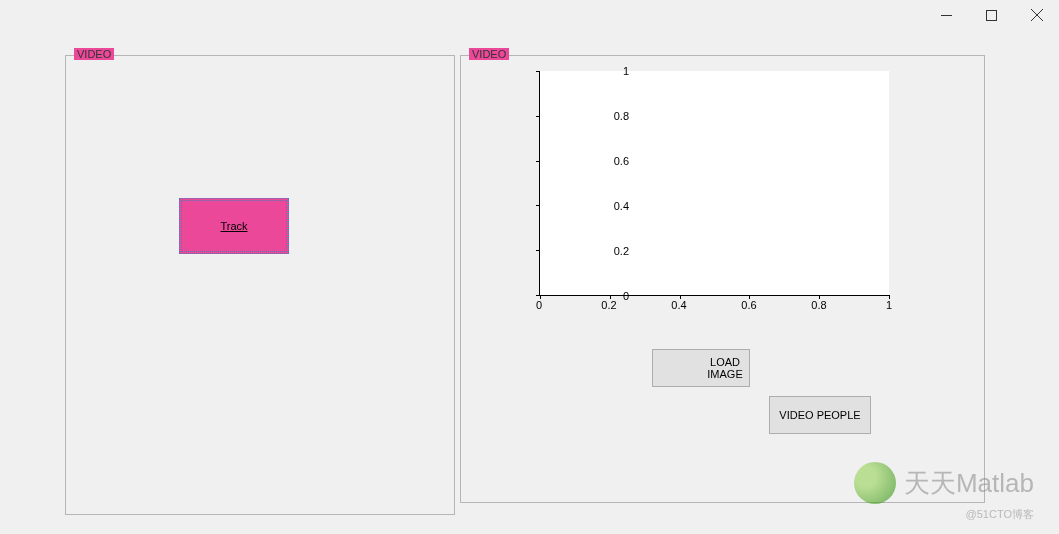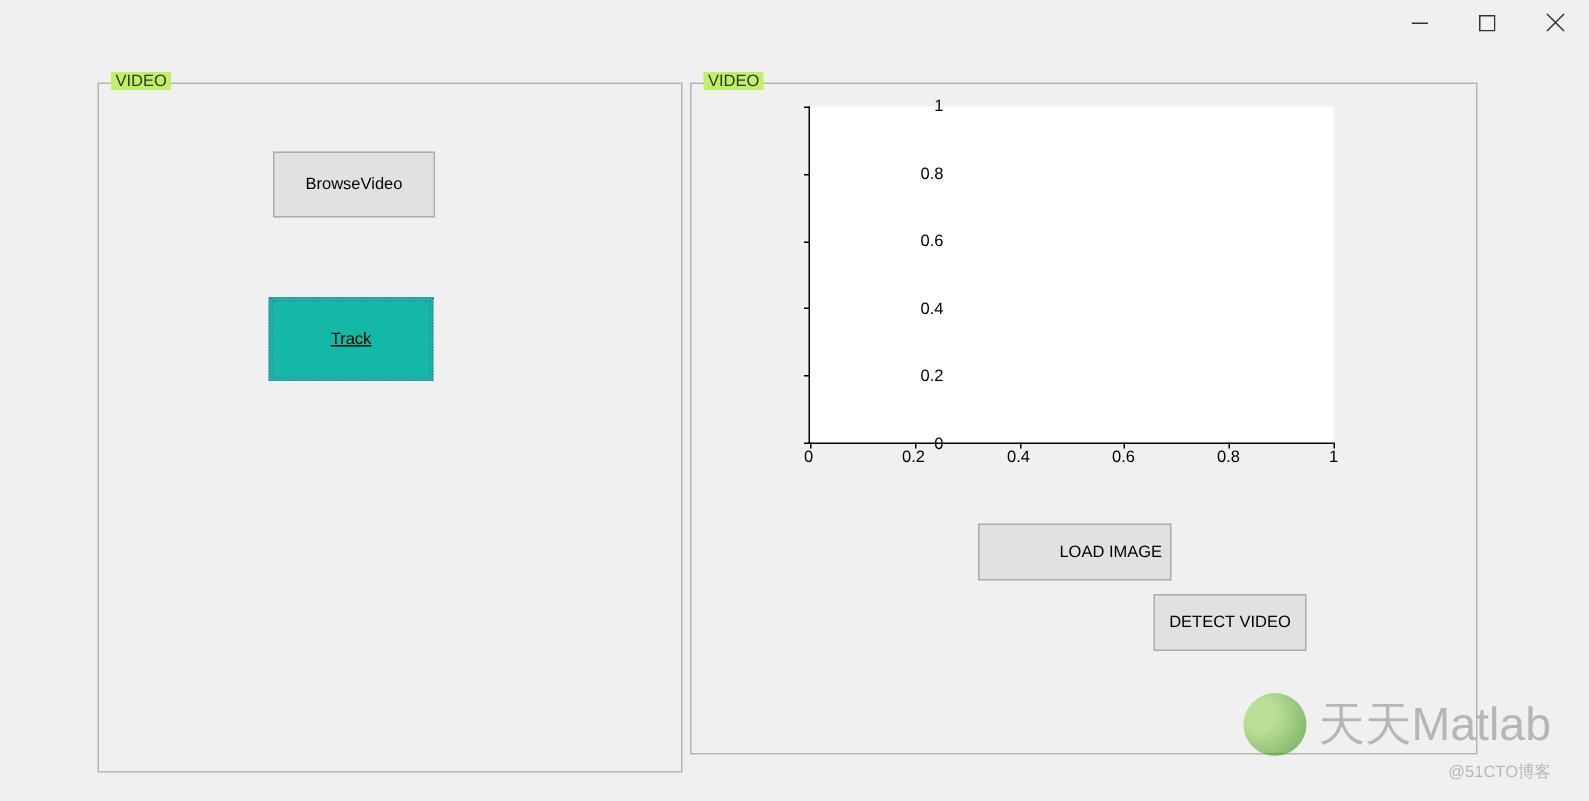--- a/index.html
+++ b/index.html
@@ -35,21 +35,21 @@
       bottom: 10px;
     }
     .group {
       position: absolute;
       border: 1px solid #b5b5b5;
     }
     .group-label {
       position: absolute;
       top: -8px;
       left: 8px;
-      background: #bef264;
+      background: #ec4899;
       padding: 0 3px;
       font-size: 11px;
       color: #333;
     }
     .video-group {
       left: 0;
       top: 0;
       width: 390px;
       height: 460px;
     }
@@ -67,28 +67,28 @@
       color: #000;
       cursor: pointer;
       display: flex;
       align-items: center;
       justify-content: center;
       font-family: inherit;
     }
     .btn-browse { left: 116px; top: 45px; width: 108px; height: 44px; }
     .btn-track {
       left: 113px; top: 142px; width: 110px; height: 56px;
-      background: #14b8a6;
+      background: #ec4899;
       border: 1px dotted #4a7ebb;
       outline: 1px dotted #4a7ebb;
       outline-offset: -3px;
       text-decoration: underline;
     }
     .btn-exit { left: 123px; top: 262px; width: 98px; height: 44px; }
-    .btn-load { left: 191px; top: 293px; width: 129px; height: 38px; padding-left: 48px; }
+    .btn-load { left: 191px; top: 293px; width: 98px; height: 38px; padding-left: 48px; }
     .btn-ball { left: 92px; top: 345px; width: 102px; height: 38px; }
     .btn-people { left: 308px; top: 340px; width: 102px; height: 38px; }
     .plot {
       position: absolute;
       left: 78px;
       top: 15px;
       width: 350px;
       height: 225px;
       background: #fff;
       border: 1px solid #000;
@@ -113,21 +113,21 @@
       align-items: center;
       gap: 8px;
       opacity: 0.55;
       pointer-events: none;
     }
     .wm-circle {
       width: 42px; height: 42px; border-radius: 50%;
       background: radial-gradient(circle at 28% 35%, #8fd14a 25%, #2a8f00 80%);
     }
     .wm-txt {
-      font-size: 31px; color: #888; font-weight: 400;
+      font-size: 26px; color: #888; font-weight: 400;
     }
     .wm-credit {
       position: absolute;
       right: 25px;
       bottom: 12px;
       font-size: 11px;
       color: #b8b8b8;
       pointer-events: none;
     }
   </style>
@@ -150,21 +150,20 @@
         <line x1="0" y1="0" x2="12" y2="12" stroke-width="1"></line>
         <line x1="12" y1="0" x2="0" y2="12" stroke-width="1"></line>
       </svg>
   </div>
 </div>
 
 <div class="content">
 
   <div class="group video-group">
     <span class="group-label">VIDEO</span>
-    <button class="btn btn-browse">BrowseVideo</button>
     <button class="btn btn-track">Track</button>
   </div>
 
   <div class="group image-group">
     <span class="group-label">VIDEO</span>
 
     <div class="plot">
       <div class="tickmark y" style="top:0%"></div>
       <div class="tickmark y" style="top:20%"></div>
       <div class="tickmark y" style="top:40%"></div>
@@ -187,21 +186,21 @@
     <span class="y-tick" style="top:240px">0</span>
 
     <span class="x-tick" style="left:78px">0</span>
     <span class="x-tick" style="left:148px">0.2</span>
     <span class="x-tick" style="left:218px">0.4</span>
     <span class="x-tick" style="left:288px">0.6</span>
     <span class="x-tick" style="left:358px">0.8</span>
     <span class="x-tick" style="left:428px">1</span>
 
     <button class="btn btn-load">LOAD IMAGE</button>
-    <button class="btn btn-people">DETECT VIDEO</button>
+    <button class="btn btn-people">VIDEO PEOPLE</button>
   </div>
 
 </div>
 
 <div class="wm-logo">
   <div class="wm-circle"></div>
   <div class="wm-txt">天天Matlab</div>
 </div>
 <div class="wm-credit">@51CTO博客</div>
 

